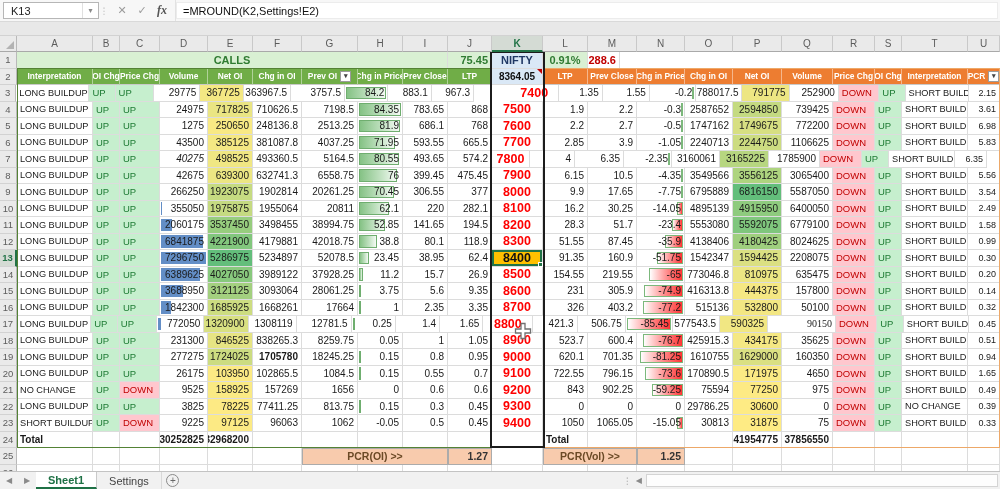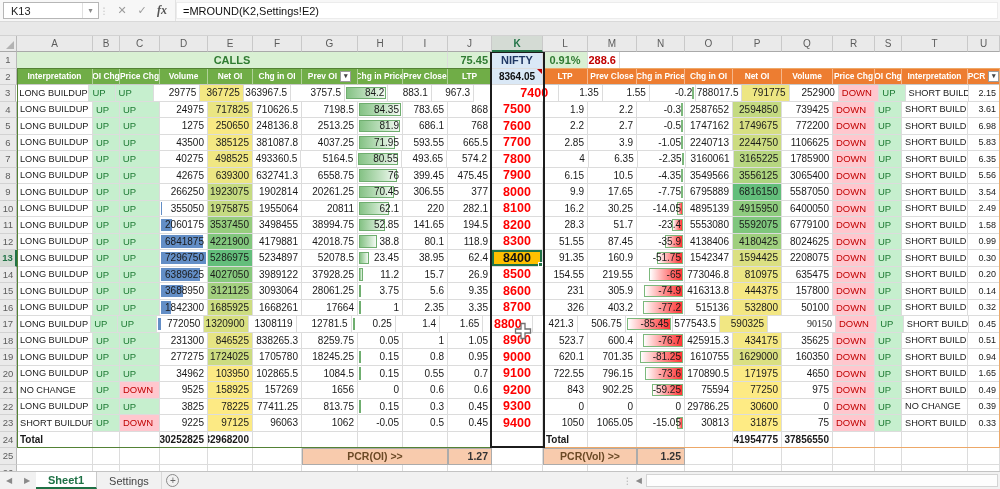--- a/index.html
+++ b/index.html
@@ -313,34 +313,34 @@
       <div class="c updown down" style="width: 42px;">DOWN</div>
       <div class="c updown up" style="width: 27px;">UP</div>
       <div class="c interp" style="width: 66px;">SHORT BUILDUP</div>
       <div class="c num pcrv" style="width: 32px;">5.83</div>
     </div>
     <div class="row">
       <div class="rn">7</div>
       <div class="c interp" style="width: 76px;">LONG BUILDUP</div>
       <div class="c updown up" style="width: 27px;">UP</div>
       <div class="c updown up" style="width: 40px;">UP</div>
-      <div class="c num" style="width: 48px;">
+      <div class="c num" style="width: 48px; font-style: italic;">
         <div class="bar vol" style="width: calc(0.551958% - 2px);"></div>
         <div class="ct">40275</div>
       </div>
       <div class="c num" style="width: 45px; background: rgb(240, 231, 131);">498525</div>
       <div class="c num" style="width: 49px;">493360.5</div>
       <div class="c num" style="width: 56px;">5164.5</div>
       <div class="c num" style="width: 45px;">
         <div class="bar pos" style="width: calc(95.495% - 2px);"></div>
         <div class="ct">80.55</div>
       </div>
       <div class="c num" style="width: 45px;">493.65</div>
       <div class="c num" style="width: 44px;">574.2</div>
-      <div class="c strike" style="width: 53px;">7800</div>
+      <div class="c strike" style="width: 38px;">7800</div>
       <div class="c num" style="width: 45px;">4</div>
       <div class="c num" style="width: 49px;">6.35</div>
       <div class="c num" style="width: 48px;">
         <div class="bar neg" style="width: calc(2.75015% - 2px);"></div>
         <div class="ct">-2.35</div>
       </div>
       <div class="c num" style="width: 48px;">3160061</div>
       <div class="c num" style="width: 49px; background: rgb(183, 214, 128);">3165225</div>
       <div class="c num" style="width: 51px;">1785900</div>
       <div class="c updown down" style="width: 42px;">DOWN</div>
@@ -713,21 +713,21 @@
     <div class="row">
       <div class="rn">19</div>
       <div class="c interp" style="width: 76px;">LONG BUILDUP</div>
       <div class="c updown up" style="width: 27px;">UP</div>
       <div class="c updown up" style="width: 40px;">UP</div>
       <div class="c num" style="width: 48px;">
         <div class="bar vol" style="width: calc(3.79998% - 2px);"></div>
         <div class="ct">277275</div>
       </div>
       <div class="c num" style="width: 45px; background: rgb(204, 220, 129);">1724025</div>
-      <div class="c num" style="width: 49px;">1705780</div>
+      <div class="c num" style="width: 49px; font-weight: bold;">1705780</div>
       <div class="c num" style="width: 56px;">18245.25</div>
       <div class="c num" style="width: 45px;">
         <div class="bar pos" style="width: calc(0.17783% - 2px);"></div>
         <div class="ct">0.15</div>
       </div>
       <div class="c num" style="width: 45px;">0.8</div>
       <div class="c num" style="width: 44px;">0.95</div>
       <div class="c strike" style="width: 51px;">9000</div>
       <div class="c num" style="width: 45px;">620.1</div>
       <div class="c num" style="width: 49px;">701.35</div>
@@ -743,21 +743,21 @@
       <div class="c interp" style="width: 66px;">SHORT BUILDUP</div>
       <div class="c num pcrv" style="width: 32px;">0.94</div>
     </div>
     <div class="row">
       <div class="rn">20</div>
       <div class="c interp" style="width: 76px;">LONG BUILDUP</div>
       <div class="c updown up" style="width: 27px;">UP</div>
       <div class="c updown up" style="width: 40px;">UP</div>
       <div class="c num" style="width: 48px;">
         <div class="bar vol" style="width: calc(0.358721% - 2px);"></div>
-        <div class="ct">34962</div>
+        <div class="ct">26175</div>
       </div>
       <div class="c num" style="width: 45px; background: rgb(252, 234, 132);">103950</div>
       <div class="c num" style="width: 49px;">102865.5</div>
       <div class="c num" style="width: 56px;">1084.5</div>
       <div class="c num" style="width: 45px;">
         <div class="bar pos" style="width: calc(0.17783% - 2px);"></div>
         <div class="ct">0.15</div>
       </div>
       <div class="c num" style="width: 45px;">0.55</div>
       <div class="c num" style="width: 44px;">0.7</div>

